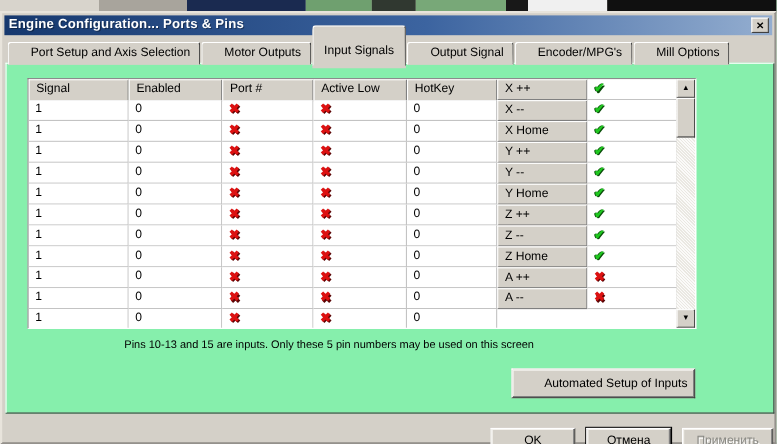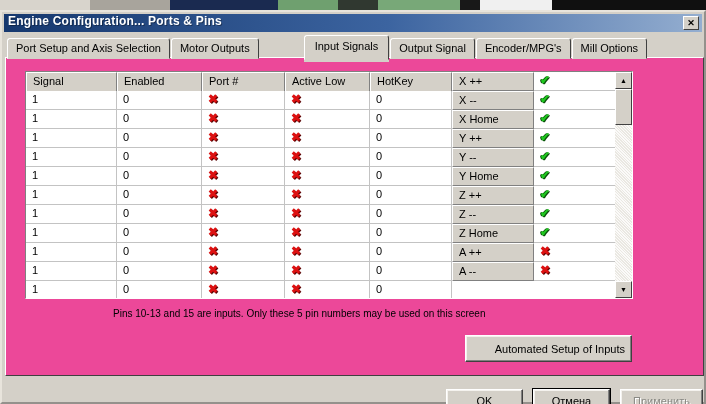--- a/index.html
+++ b/index.html
@@ -19,27 +19,27 @@
   .titlebar .title{color:#fff;font-weight:bold;font-size:12px;padding-left:4px;letter-spacing:.2px;
                    text-shadow:1px 1px 0 rgba(0,0,0,.35);white-space:nowrap;}
   .closebtn{position:absolute;right:3px;top:2px;width:16px;height:14px;background:#d4d0c8;
             border:1px solid;border-color:#fff #404040 #404040 #fff;font-size:9px;line-height:12px;
             text-align:center;font-weight:bold;color:#000;padding:0;font-family:"Liberation Sans",sans-serif;}
 
   
   #tabs{position:absolute;left:5px;top:23px;height:24px;display:flex;align-items:flex-end;z-index:3;}
   .tab{background:#d4d0c8;border:1px solid;border-color:#fff #404040 transparent #fff;
        border-top-left-radius:3px;border-top-right-radius:3px;
-       font-size:11px;color:#000;padding:3px 8px 3px 8px;height:13px;line-height:13px;
+       font-size:11px;color:#000;padding:3px 8px 3px 20px;height:13px;line-height:13px;
        margin-right:1px;white-space:nowrap;}
-  .tab.active{padding:4px 10px 5px 10px;height:14px;position:relative;top:1px;z-index:4;
-              box-shadow:0 2px 0 #d4d0c8;margin-left:44px;}
-
-  
-  .tabpage{position:absolute;left:3px;top:45px;width:699px;height:319px;background:#ec4899;
+  .tab.active{padding:16px 10px 5px 10px;height:14px;position:relative;top:1px;z-index:4;
+              box-shadow:0 2px 0 #d4d0c8;}
+
+  
+  .tabpage{position:absolute;left:3px;top:45px;width:699px;height:319px;background:#86efac;
            border:1px solid;border-color:#fff #404040 #404040 #fff;box-sizing:border-box;z-index:2;}
 
   
   .tablewrap{position:absolute;left:19px;top:13px;width:608px;height:228px;
              border:1px solid;border-color:#808080 #fff #fff #808080;background:#fff;
              box-sizing:border-box;overflow:hidden;}
   .grid{position:absolute;left:0;top:0;display:grid;
         grid-template-columns:91px 85px 83px 85px 82px 82px 82px;grid-auto-rows:19px;}
   .grid .hrow{height:20px;}
   .hcell,.scell{background:#d4d0c8;border:1px solid;border-color:#fff #808080 #808080 #fff;

